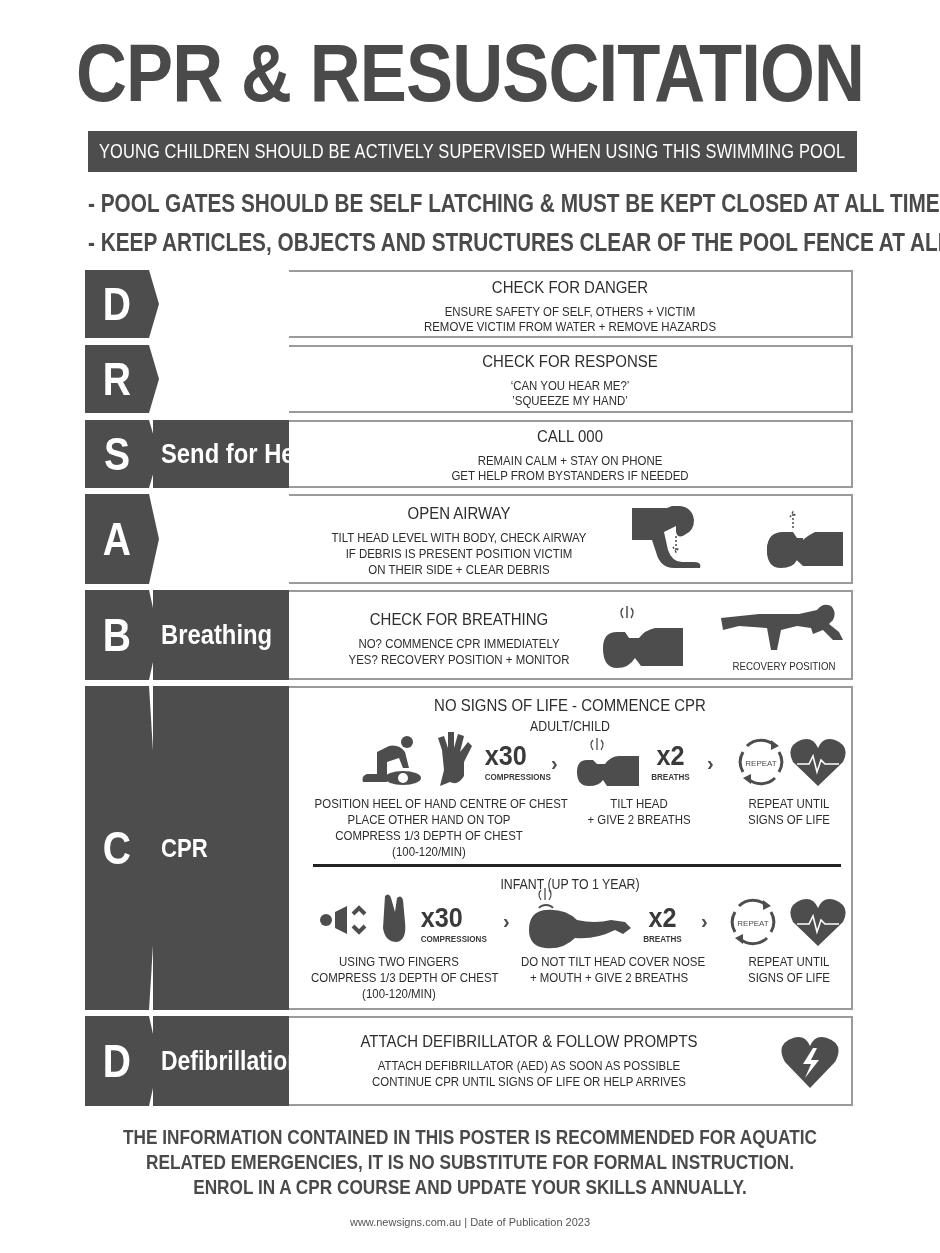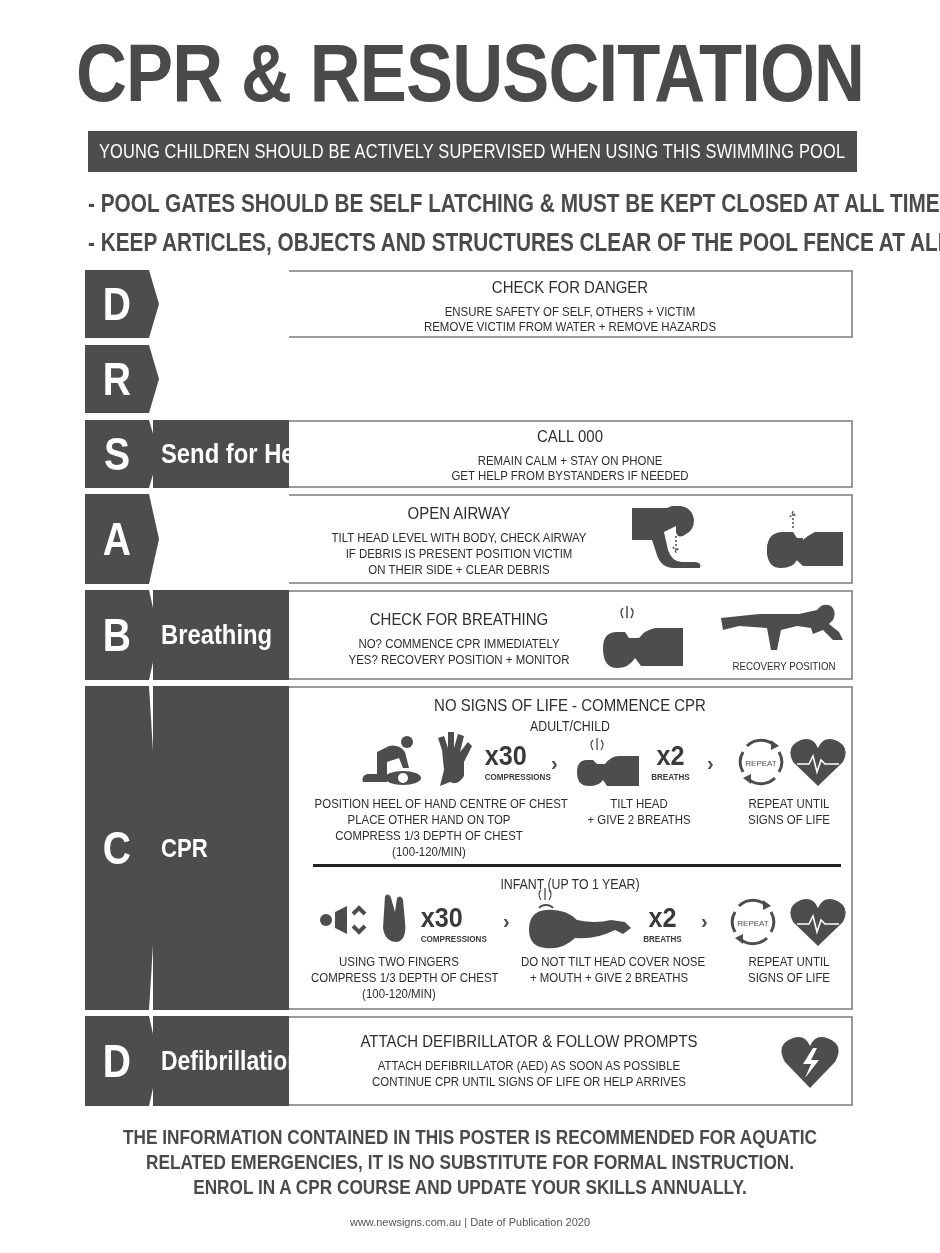--- a/index.html
+++ b/index.html
@@ -47,20 +47,25 @@
     <div class="hd abs" style="left:0;right:0;top:6px;">CHECK FOR DANGER</div>
     <div class="tx abs" style="left:0;right:0;top:32px;">ENSURE SAFETY OF SELF, OTHERS + VICTIM</div>
     <div class="tx abs" style="left:0;right:0;top:47px;">REMOVE VICTIM FROM WATER + REMOVE HAZARDS</div>
   </div>
 </div>
 
 <div class="row" style="top:345px;height:68px;">
   <div class="letter">
       <span>R</span>
     </div>
+  <div class="content">
+    <div class="hd abs" style="left:0;right:0;top:5px;">CHECK FOR RESPONSE</div>
+    <div class="tx abs" style="left:0;right:0;top:31px;">‘CAN YOU HEAR ME?’</div>
+    <div class="tx abs" style="left:0;right:0;top:46px;">’SQUEEZE MY HAND’</div>
+  </div>
 </div>
 
 <div class="row" style="top:420px;height:68px;">
   <div class="letter">
       <span>S</span>
     </div>
   <div class="label">
       <span>Send for Help</span>
     </div>
   <div class="content">
@@ -224,13 +229,13 @@
     </svg>
   </div>
 </div>
 
 <div class="footer-note" style="top:1124px;">
   <div>THE INFORMATION CONTAINED IN THIS POSTER IS RECOMMENDED FOR AQUATIC</div>
   <div>RELATED EMERGENCIES, IT IS NO SUBSTITUTE FOR FORMAL INSTRUCTION.</div>
   <div>ENROL IN A CPR COURSE AND UPDATE YOUR SKILLS ANNUALLY.</div>
 </div>
 
-<div class="credit">www.newsigns.com.au | Date of Publication 2020</div>
+<div class="credit">www.newsigns.com.au | Date of Publication 2023</div>
 
 </body></html>

